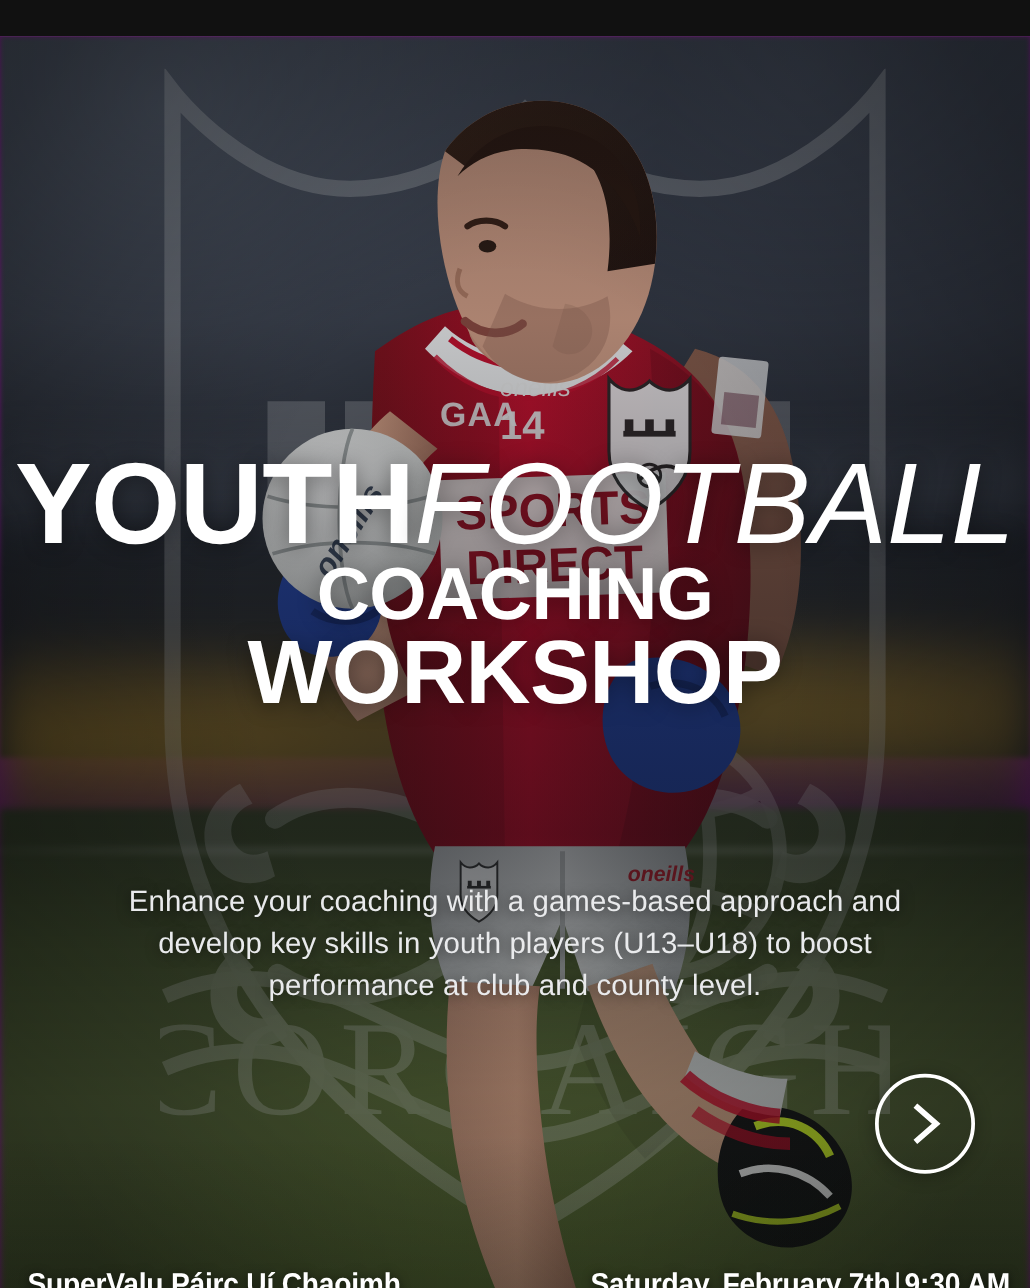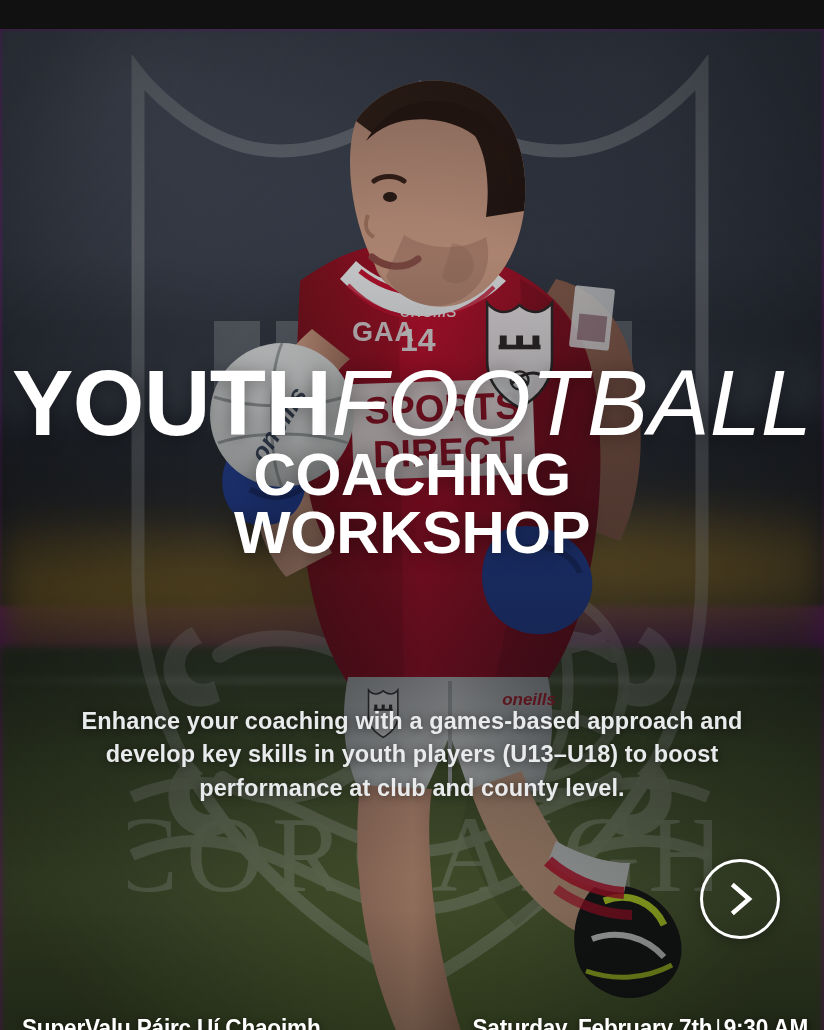--- a/index.html
+++ b/index.html
@@ -86,31 +86,31 @@
   .headline{
     position:absolute; left:0; right:0; top:330px;
     text-align:center; color:#fff;
     line-height:.96;
     letter-spacing:-.5px;
     text-shadow:0 2px 18px rgba(0,0,0,.40);
   }
   .hl-line{ display:block; white-space:nowrap; }
   .hl-1{ font-size:92px; }
   .hl-2{ font-size:59px; }
-  .hl-3{ font-size:60px; }
+  .hl-3{ font-size:72px; }
   .w-reg{ font-weight:700; }
   .w-ital{ font-weight:400; font-style:italic; letter-spacing:0px; }
 
   .subtitle{
     position:absolute; left:62px; right:62px; top:676px;
     text-align:center;
     color:#e9eaec;
     font-size:23.5px;
     line-height:1.42;
-    font-weight:700;
+    font-weight:400;
     letter-spacing:.1px;
     text-shadow:0 1px 10px rgba(0,0,0,.55);
   }
 
   .arrow-btn{
     position:absolute; left:700px; top:830px;
     width:80px; height:80px; border-radius:50%;
     border:3px solid #ffffff;
     display:flex; align-items:center; justify-content:center;
     box-shadow:0 2px 14px rgba(0,0,0,.30);

